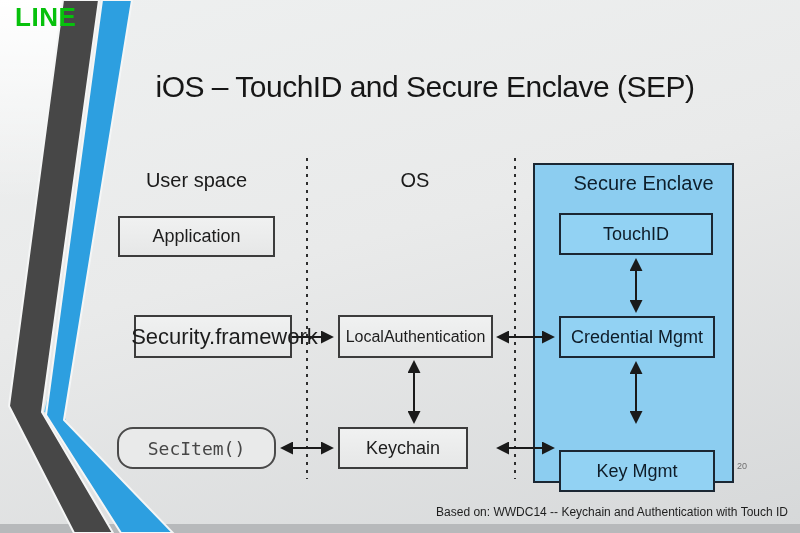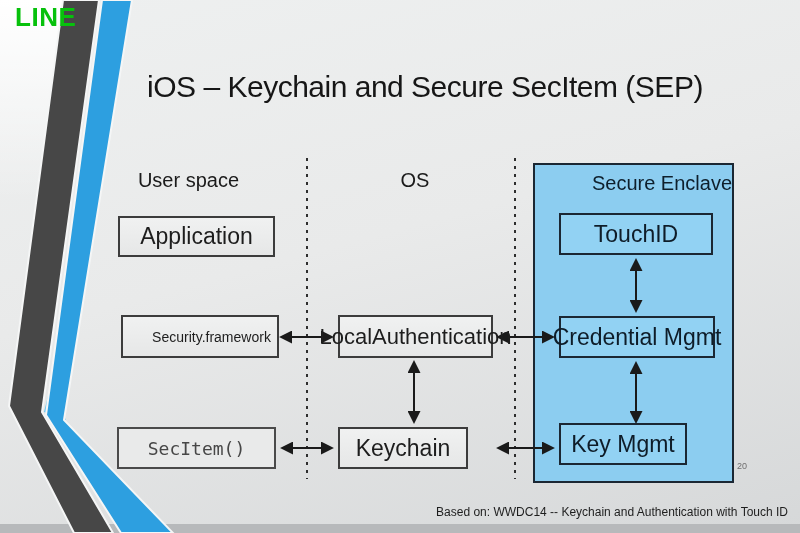--- a/index.html
+++ b/index.html
@@ -20,55 +20,55 @@
   }
   .title {
     position:absolute; left:100px; top:70px; width:650px; z-index:3;
     margin:0; text-align:center;
     font-size:30px; font-weight:400; letter-spacing:-0.5px; color:#161616;
   }
   .col-header {
     position:absolute; top:169px; z-index:3; text-align:center;
     font-size:20px; color:#1b1b1b;
   }
-  .hdr-user { left:110px; width:157px; }
+  .hdr-user { left:118px; width:157px; }
   .hdr-os   { left:338px; width:154px; }
 
   .panel {
     position:absolute; left:533px; top:163px; width:201px; height:320px; z-index:1;
     box-sizing:border-box;
     background: var(--enclave-fill, #8ccdf0);
     border:2px solid var(--enclave-border, #18242f);
   }
   .panel-header {
-    margin-top:7px; text-align:right; font-size:20px; color:#0e1f2c;margin-left:20px;
+    margin-top:7px; text-align:center; font-size:20px; color:#0e1f2c;margin-left:20px;
   }
 
   .box {
     position:absolute; z-index:3; box-sizing:border-box;
     display:flex; align-items:center; justify-content:center;
     background: linear-gradient(#f0f1f1, #e6e7e7);
     border:2px solid #3c3c3c;
-    font-size:23px; color:#1d1d1d; white-space:nowrap;
+    font-size:18px; color:#1d1d1d; white-space:nowrap;
   }
   .box-blue {
     background: var(--node-fill, #92d2f3);
     border-color: var(--enclave-border, #1e2b38);
     color:#0e1c28;
   }
   .b-application { left:118px; top:216px; width:157px; height:41px; }
-  .b-secfw       { left:121px; top:315px; width:158px; height:43px; font-size:14px;padding-left:23px; }
+  .b-secfw       { left:134px; top:315px; width:158px; height:43px; font-size:22px;padding-left:23px; }
   .b-secitem     { left:117px; top:427px; width:159px; height:42px;
                    font-family:"DejaVu Sans Mono", monospace; font-size:18px; color:#474747;
-                   background:#e9eaea; border-color:#4a4a4a; }
-  .b-localauth   { left:338px; top:315px; width:155px; height:43px; font-size:22px; }
+                   background:#e9eaea; border-color:#4a4a4a;border-radius:16px; }
+  .b-localauth   { left:338px; top:315px; width:155px; height:43px; font-size:16px; }
   .b-keychain    { left:338px; top:427px; width:130px; height:42px; }
   .b-touchid     { left:559px; top:213px; width:154px; height:42px; }
   .b-credmgmt    { left:559px; top:316px; width:156px; height:42px; }
-  .b-keymgmt     { left:559px; top:423px; width:128px; height:42px; }
+  .b-keymgmt     { left:559px; top:450px; width:156px; height:42px; }
 
   .footer-caption {
     position:absolute; right:12px; top:505px; z-index:3;
     font-size:12px; color:#1e1e1e;
   }
   .page-number {
     position:absolute; left:737px; top:461px; z-index:3;
     font-size:9px; color:#6f6f6f;
   }
   .chev-dark { fill: var(--stripe-dark, #474747); stroke:#f5f6f6; stroke-width:2; }
@@ -89,21 +89,21 @@
       </linearGradient>
     </defs>
     <polygon points="0,0 72,0 36,200 0,200" fill="url(#whitefade)"></polygon>
     <rect class="bottom-strip" x="0" y="524" width="800" height="9"></rect>
     <polygon class="chev-dark" points="63,0 99,0 42,412 113,533 74,533 9,406"></polygon>
     <polygon class="chev-hilite" points="50,388 66,420 44,412"></polygon>
     <polygon class="chev-blue" points="102,0 132,0 64,420 173,533 121,533 46,415"></polygon>
   </svg>
 
   <div class="logo">LINE</div>
-  <h1 class="title">iOS – Keychain and Secure SecItem (SEP)</h1>
+  <h1 class="title">iOS – TouchID and Secure Enclave (SEP)</h1>
 
   <div class="col-header hdr-user">User space</div>
   <div class="col-header hdr-os">OS</div>
 
   <div class="panel">
     <div class="panel-header">Secure Enclave</div>
   </div>
 
   <svg class="layer diagram" viewBox="0 0 800 533">
     <defs>

